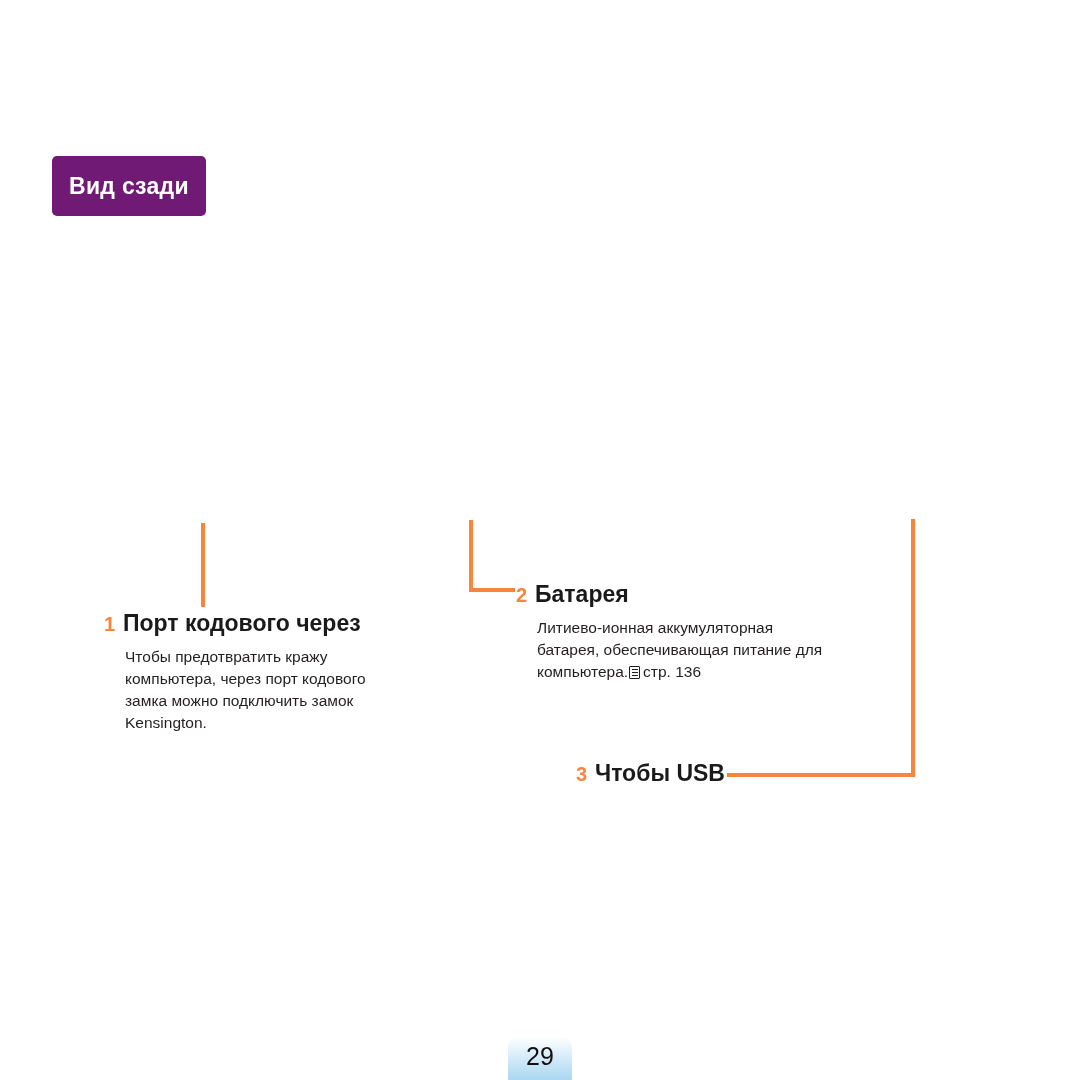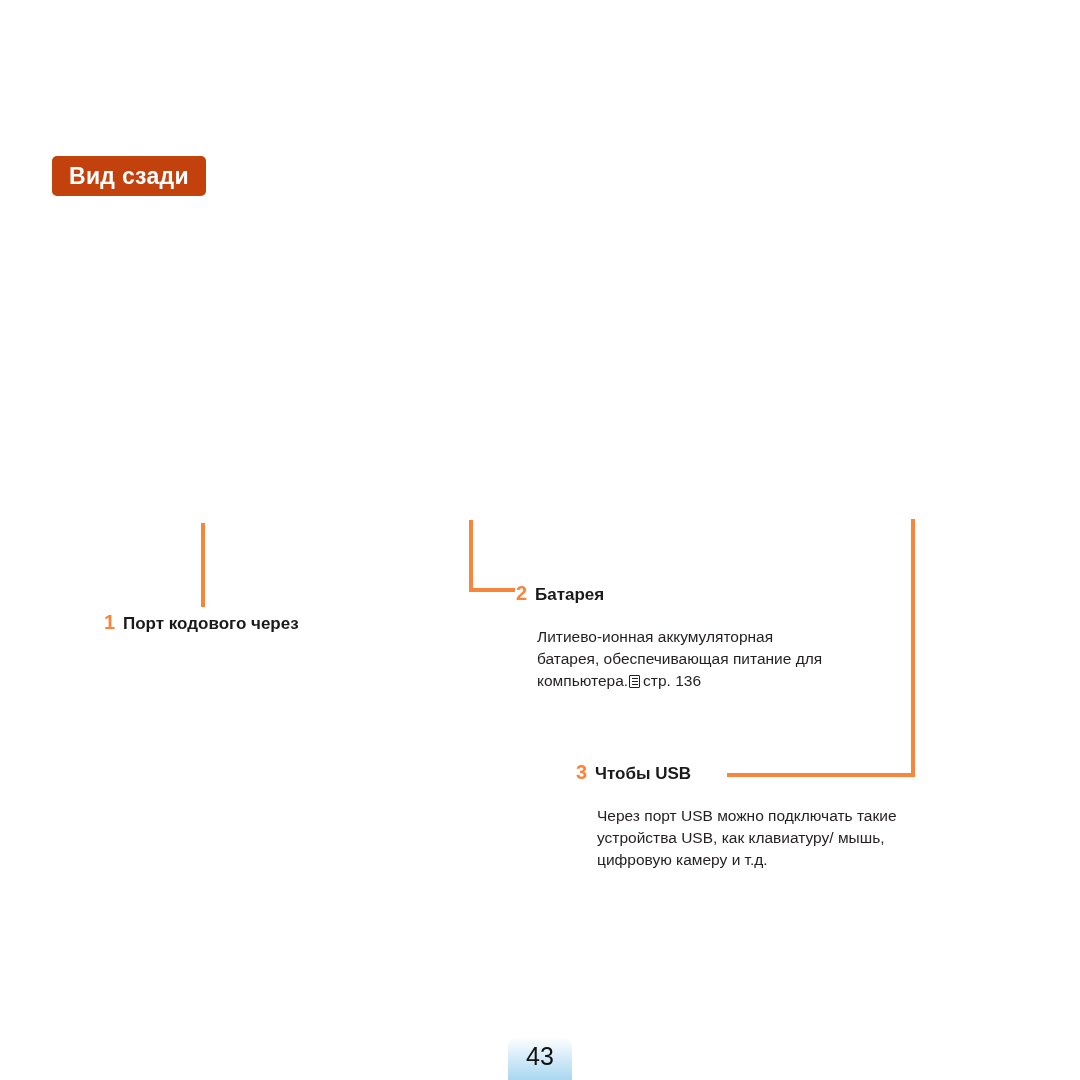--- a/index.html
+++ b/index.html
@@ -15,24 +15,24 @@
     font-family: "Liberation Sans", "DejaVu Sans", sans-serif;
     color: #231f20;
   }
 
   
   #section-title {
     position: absolute;
     left: 52px;
     top: 156px;
     height: 38px;
-    padding: 1px 17px;
+    padding: 11px 17px;
     display: flex;
     align-items: center;
-    background: #c2410c;
+    background: #701a75;
     border-radius: 5px;
     color: #ffffff;
     font-size: 23px;
     font-weight: bold;
     letter-spacing: 0.3px;
     white-space: nowrap;
   }
 
   
   #illustration-area {
@@ -69,30 +69,30 @@
     white-space: nowrap;
   }
   .callout-num {
     color: #f7863c;
     font-size: 20px;
     font-weight: bold;
     line-height: 1;
     min-width: 19px;
   }
   .callout-title {
-    font-size: 17px;
+    font-size: 23px;
     font-weight: bold;
     color: #1a1a1a;
     line-height: 1;
   }
   .callout-body {
     font-size: 15.5px;
     line-height: 22px;
     color: #231f20;
-    margin-top: 23px;
+    margin-top: 11px;
   }
 
   #callout-1 { left: 104px; top: 612px; width: 300px; }
   #callout-1 .callout-body { margin-left: 21px; }
 
   #callout-2 { left: 516px; top: 583px; width: 320px; }
   #callout-2 .callout-body { margin-left: 21px; }
 
   #callout-3 { left: 576px; top: 762px; width: 330px; }
   #callout-3 .callout-body { margin-left: 21px; }
@@ -156,35 +156,35 @@
 <div class="leader leader-h" id="leader-2-horizontal"></div>
 
 <div class="leader leader-v" id="leader-3-vertical"></div>
 <div class="leader leader-h" id="leader-3-horizontal"></div>
 
 <div class="callout" id="callout-1">
   <div class="callout-head">
     <span class="callout-num">1</span>
     <span class="callout-title">Порт кодового через</span>
   </div>
+  <div class="callout-body">Чтобы предотвратить кражу компьютера, через порт кодового замка можно подключить замок Kensington.</div>
 </div>
 
 <div class="callout" id="callout-2">
   <div class="callout-head">
     <span class="callout-num">2</span>
     <span class="callout-title">Батарея</span>
   </div>
   <div class="callout-body">
     <span>Литиево-ионная аккумуляторная батарея, обеспечивающая питание для компьютера.</span><span class="page-ref-icon"></span><span>стр. 136</span>
   </div>
 </div>
 
 <div class="callout" id="callout-3">
   <div class="callout-head">
     <span class="callout-num">3</span>
     <span class="callout-title">Чтобы USB</span>
   </div>
-  <div class="callout-body">Через порт USB можно подключать такие устройства USB, как клавиатуру/ мышь, цифровую камеру и т.д.</div>
 </div>
 
 <div id="page-number-badge">
-  <span id="page-number-text">43</span>
+  <span id="page-number-text">29</span>
 </div>
 
 </body></html>

